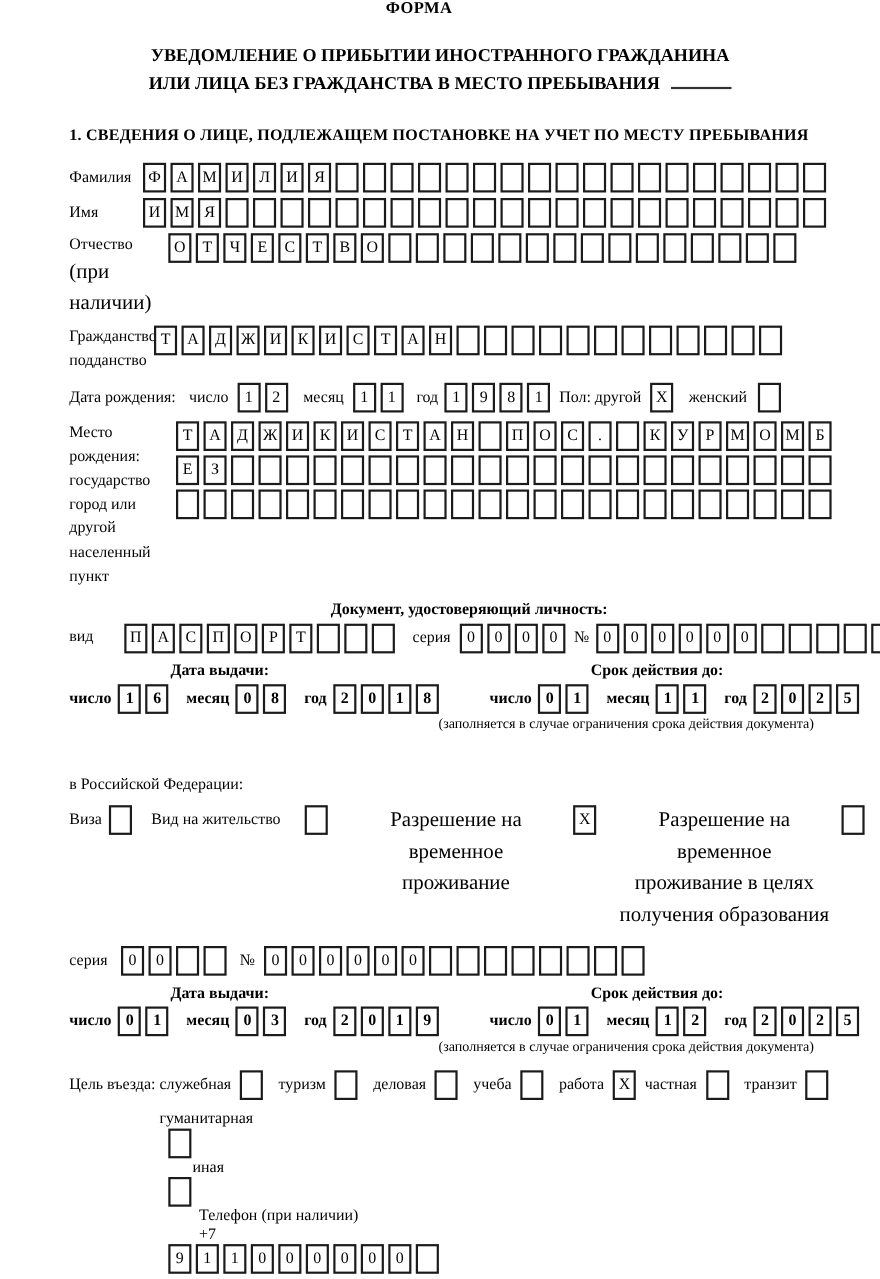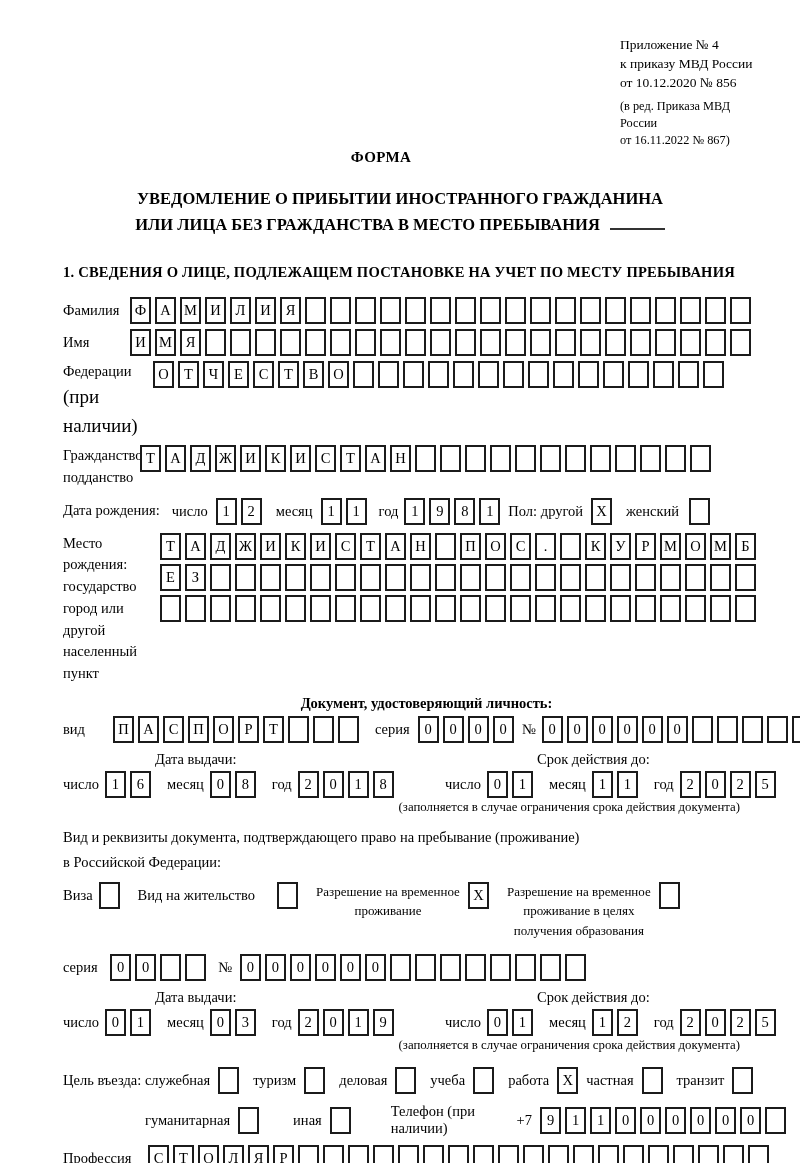--- a/index.html
+++ b/index.html
@@ -26,61 +26,52 @@
   .cells{display:inline-flex;}
   .cell{
     box-sizing:border-box;display:inline-flex;align-items:center;justify-content:center;
     width:21px;height:27px;border:2px solid #1b1b1b;margin-right:4px;
     font-size:14.5px;flex-shrink:0;background:#fff;
   }
   .stack .cells{display:flex;margin-bottom:4px;}
   .doc-head{text-align:center;font-weight:bold;font-size:14.5px;margin-top:10px;}
   
   .dates{display:flex;margin-top:8px;}
-  .dcol{flex-shrink:0;}
+  .dcol{flex-shrink:0;font-weight:bold;}
   .dcol.left{width:382px;}
   .dhead{font-size:14.5px;}
   .dline{display:flex;align-items:center;margin-top:3px;}
   .dline .inl{margin-right:6px;}
   .dline .cells{margin-right:12px;}
   .dnote{text-align:right;font-size:12.8px;padding-right:50px;margin-top:2px;}
   .para{font-size:14.5px;line-height:1.75;margin-top:10px;}
   
   .permits{display:flex;align-items:flex-start;margin-top:6px;}
   .permits .inl{padding-top:5px;}
   .permits .cells{margin:0 14px 0 8px;}
-  .mlbl{font-size:13px;text-align:center;line-height:1.5;}
+  .mlbl{font-size:19px;text-align:center;line-height:1.5;}
   
   .goal{display:flex;align-items:center;font-size:14.5px;margin-top:14px;}
   .goal .cells{margin-left:8px;}
   .goal .inl{margin-left:10px;}
-  .phone-row{display:flex;align-items:center;font-size:14.5px;margin-top:9px;padding-left:82px;}
+  .phone-row{display:flex;font-size:14.5px;margin-top:9px;padding-left:82px;flex-direction:column;}
   .phone-row .cells{margin-left:8px;}
   .gap30{margin-left:30px;}
   .gap40{margin-left:36px;}
   .w67{width:67px;}
   .w90{width:90px;}
   .w77{width:77px;}
   .w97{width:97px;}
   .w85{width:85px;}
 </style>
 </head>
 <body>
 
 <div class="page">
 
-  <div class="appendix">
-    <div>Приложение № 4</div>
-    <div>к приказу МВД России</div>
-    <div>от 10.12.2020 № 856</div>
-    <div class="amend">
-      <div>(в ред. Приказа МВД России</div>
-      <div>от 16.11.2022 № 867)</div>
-    </div>
-  </div>
 
   <div class="forma">ФОРМА</div>
 
   <div class="title">
     <div>УВЕДОМЛЕНИЕ О ПРИБЫТИИ ИНОСТРАННОГО ГРАЖДАНИНА</div>
     <div>
       <span>ИЛИ ЛИЦА БЕЗ ГРАЖДАНСТВА В МЕСТО ПРЕБЫВАНИЯ</span><span class="blank-line"></span>
     </div>
   </div>
 
@@ -144,21 +135,21 @@
           <span class="cell"></span>
           <span class="cell"></span>
           <span class="cell"></span>
           <span class="cell"></span>
           <span class="cell"></span>
         </span>
     </div>
 
     <div class="frow start">
       <span class="lbl w90">
-        <span>Федерации</span><br>
+        <span>Отчество</span><br>
         <span class="subnote">(при наличии)</span>
       </span>
       <span class="cells">
           <span class="cell">О</span>
           <span class="cell">Т</span>
           <span class="cell">Ч</span>
           <span class="cell">Е</span>
           <span class="cell">С</span>
           <span class="cell">Т</span>
           <span class="cell">В</span>
@@ -412,21 +403,21 @@
               <span class="cell">0</span>
               <span class="cell">2</span>
               <span class="cell">5</span>
             </span>
         </div>
       </div>
     </div>
     <div class="dnote">(заполняется в случае ограничения срока действия документа)</div>
 
     <div class="para">
-      <span>Вид и реквизиты документа, подтверждающего право на пребывание (проживание)</span><br>
+      <br>
       <span>в Российской Федерации:</span>
     </div>
 
     <div class="permits">
       <span class="inl">Виза</span>
       <span class="cells" style="margin-left:6px;">
           <span class="cell"></span>
         </span>
       <span class="inl">Вид на жительство</span>
       <span class="cells" style="margin-left:22px;">

